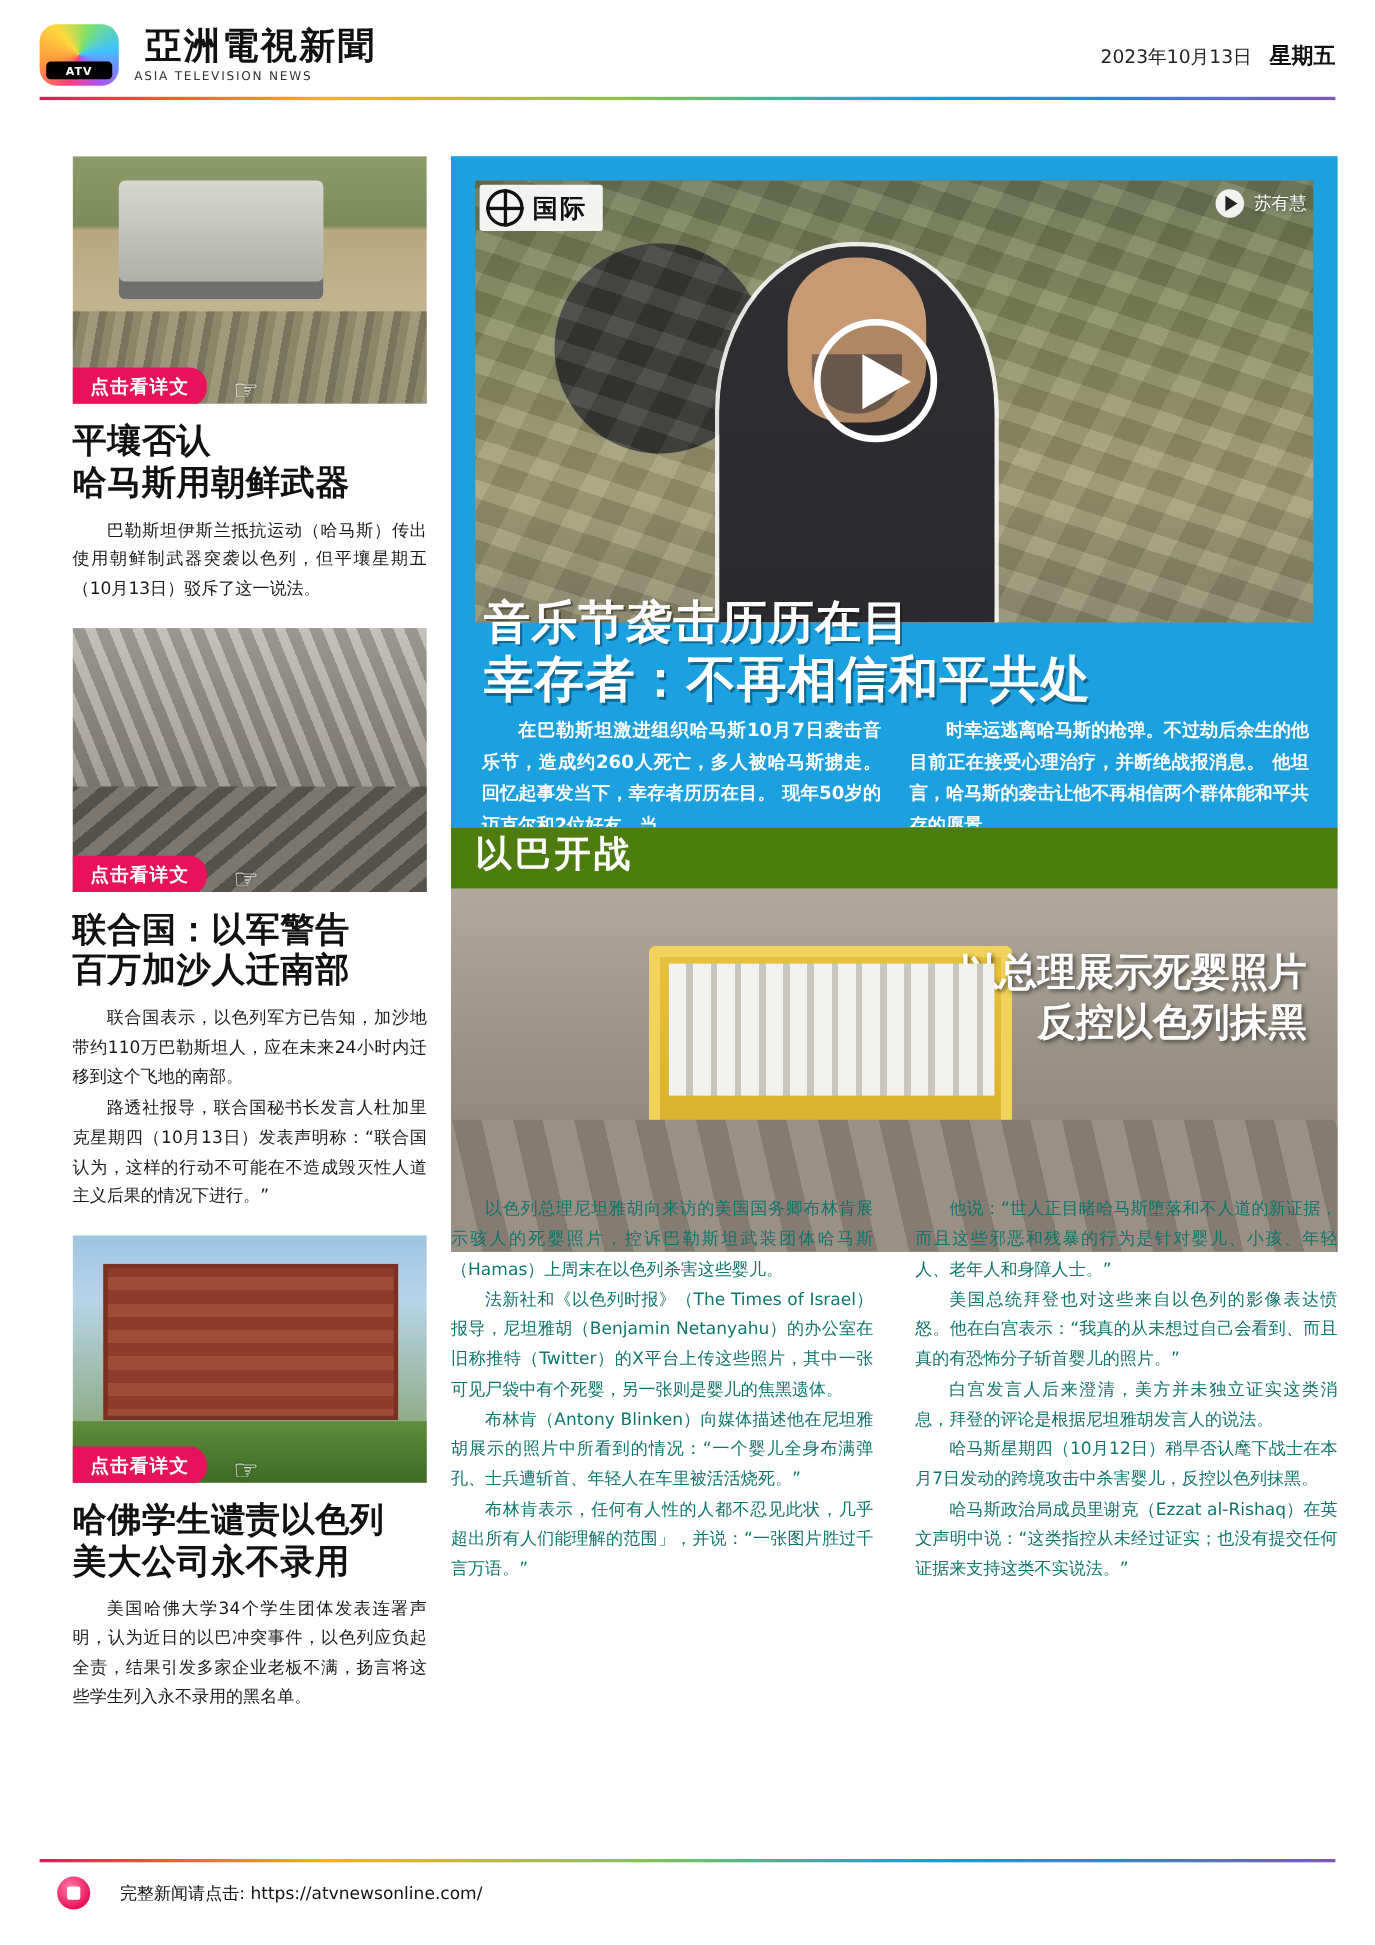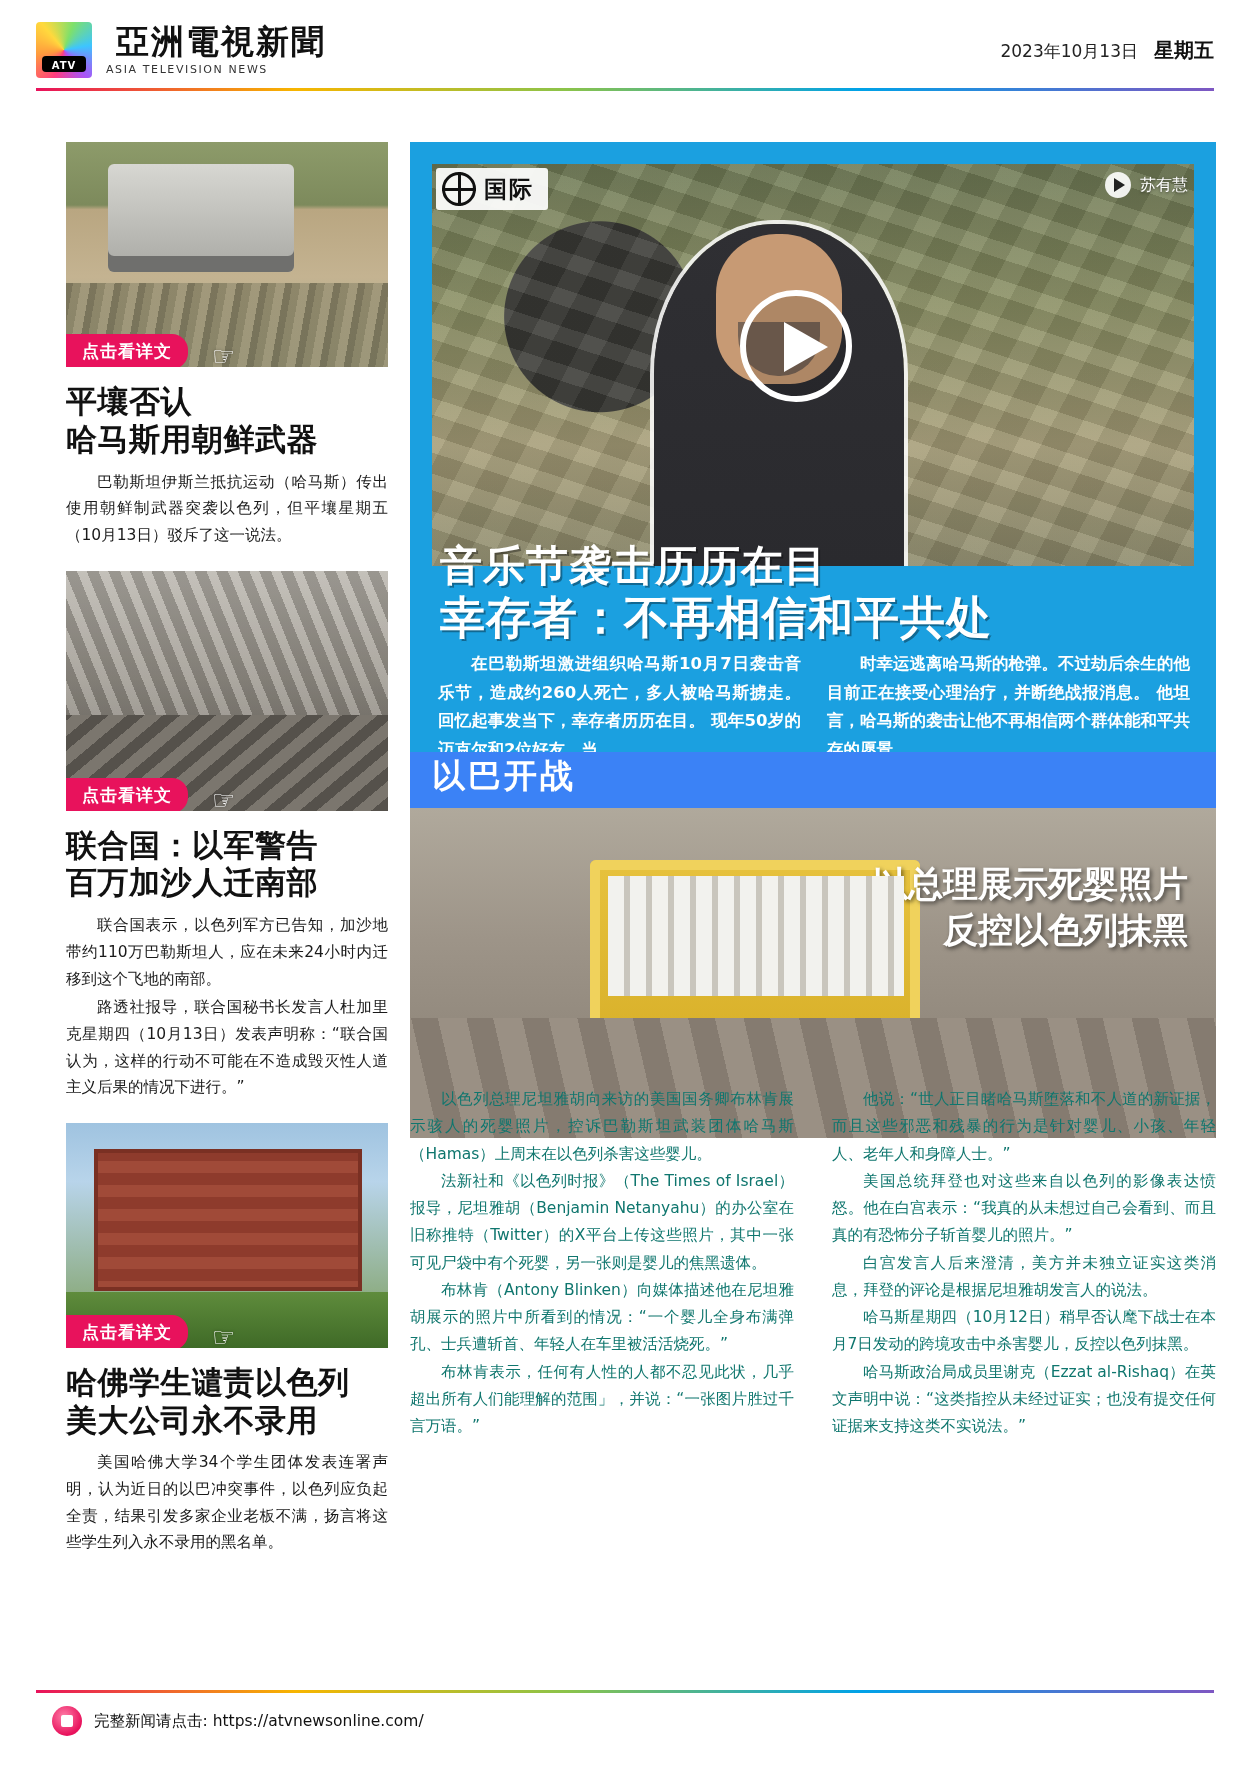--- a/index.html
+++ b/index.html
@@ -12,21 +12,21 @@
   }
 
   
   .header {
     position: absolute; top: 0; left: 0; width: 1250px; height: 100px;
     display: flex; align-items: center; justify-content: space-between;
     padding: 0 36px;
   }
   .logo-wrap { display: flex; align-items: center; gap: 14px; }
   .logo-mark {
-    width: 56px; height: 56px; border-radius: 4px;
+    width: 72px; height: 56px; border-radius: 16px;
     background: conic-gradient(from 200deg, #ff3d7f, #ff9a3d, #ffd93d, #7ee06b, #3dc5ff, #a855f7, #ff3d7f);
     position: relative;
   }
   .logo-mark:after {
     content: ""; position: absolute; left: 6px; right: 6px; bottom: 6px; height: 16px;
     background: #000; border-radius: 4px;
   }
   .logo-atv {
     position: absolute; left: 0; right: 0; bottom: 7px;
     text-align: center; color: #fff; font-size: 10px; font-weight: bold;
@@ -166,21 +166,21 @@
     text-shadow: 2px 2px 0 rgba(0,0,0,.35); letter-spacing: 1px;
   }
   .hero-h1 .l2 { font-size: 45px; }
   .hero-cols {
     position: absolute; left: 28px; top: 508px; width: 752px;
     display: flex; gap: 26px; color: #fff; font-weight: bold;
     font-size: 16.5px; line-height: 1.74;
   }
   .hero-cols .c { width: 363px; text-align: justify; }
   .hero-cols p { text-indent: 2em; }
-  .sec-tag-wrap { position: relative; height: 56px; background: #3b82f6; width: 806px; }
+  .sec-tag-wrap { position: relative; height: 56px; background: #4d7c0f; width: 806px; }
   .sec-tag-inner { position: absolute; left: 22px; top: 2px; color: #fff; font-size: 33px; font-weight: bold; letter-spacing: 3px; }
 
   .photo2 {
     position: relative; width: 806px; height: 330px; overflow: hidden;
     background: linear-gradient(#b0a99c 0%, #9d9488 40%, #867d71 100%);
   }
   .photo2:before {
     content: ""; position: absolute; left: 180px; top: 52px; width: 330px; height: 238px;
     background: linear-gradient(#e7c23d, #d4ab24);
     box-shadow: inset 0 0 0 10px #f0d25c;
@@ -207,21 +207,21 @@
   }
   .bcol { width: 384px; font-size: 15.5px; line-height: 1.76; color: #0f766e; text-align: justify; }
   .bcol p { text-indent: 2em; }
 
   
   .footer-rule {
     position: absolute; left: 36px; top: 1690px; width: 1178px; height: 3px;
     background: linear-gradient(to right, #e8125c 0%, #f7b500 22%, #8bc34a 45%, #00a2e8 70%, #7e57c2 100%);
   }
   .footer {
-    position: absolute; left: 52px; top: 1706px; display: flex; align-items: center; gap: 12px;
+    position: absolute; left: 52px; top: 1706px; display: flex; align-items: center; gap: 27px;
   }
   .footer-ico {
     width: 30px; height: 30px; border-radius: 50%;
     background: radial-gradient(circle at 40% 35%, #ff7ea8, #e8125c 70%);
     position: relative;
   }
   .footer-ico:after {
     content: ""; position: absolute; left: 9px; top: 9px; width: 12px; height: 12px;
     background: #fff; border-radius: 2px;
   }

